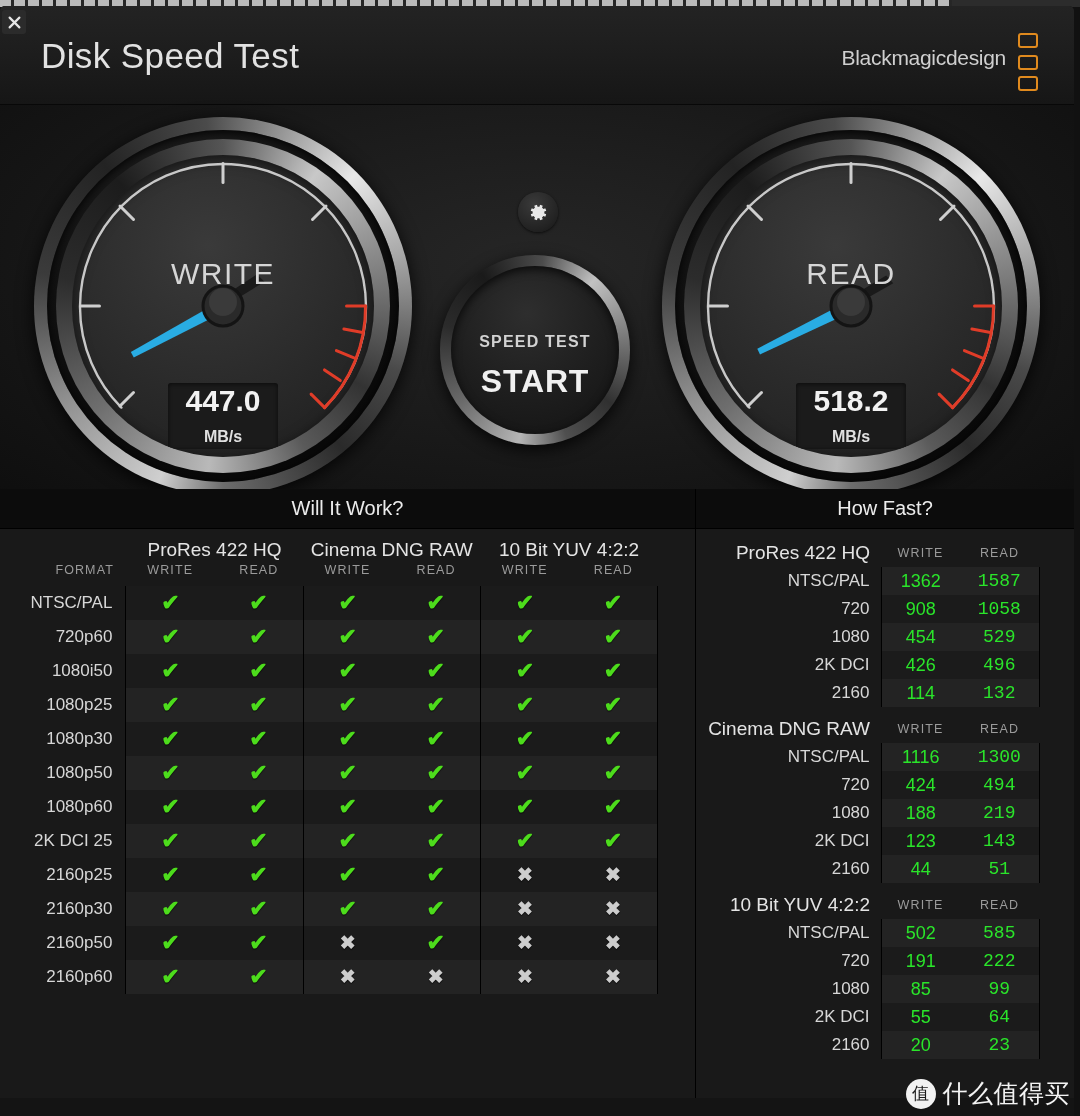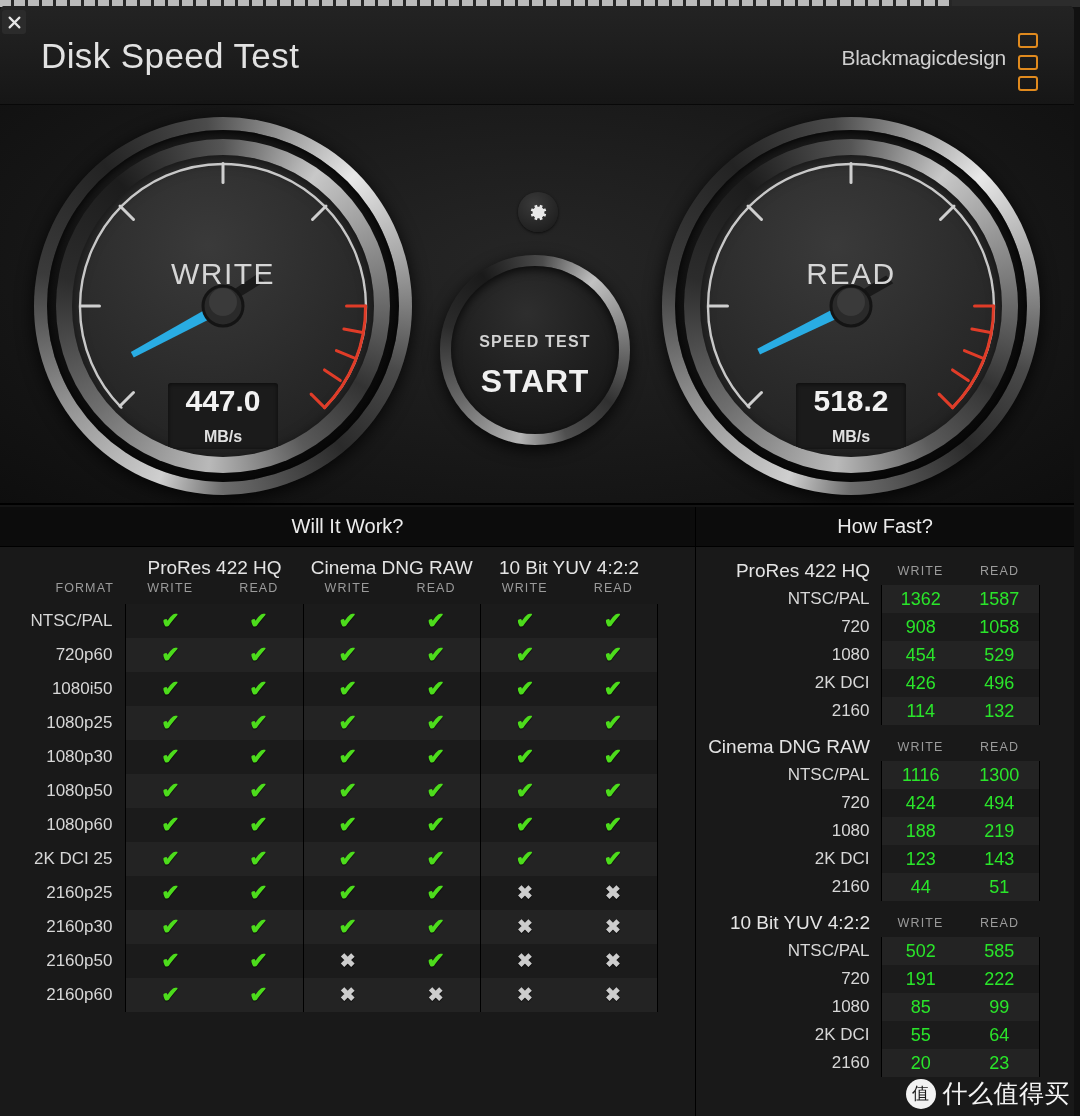--- a/index.html
+++ b/index.html
@@ -243,21 +243,21 @@
     font-size: 32px;
     color: #f0f0f0;
     font-weight: 700;
     letter-spacing: .8px;
     margin-top: 12px;
   }
 
   
   .panels {
     position: absolute;
-    left: 0; top: 501px;
+    left: 0; top: 483px;
     width: 1074px; height: 609px;
     display: flex;
   }
   .panel-left  { width: 695px; position: relative; background: #191919; }
   .panel-right { width: 379px; position: relative; background: #191919; border-left: 1px solid #000; }
 
   .panel-title {
     height: 40px;
     background: #0c0c0c;
     color: #ececec;
@@ -363,21 +363,21 @@
   }
   .hf td.num {
     text-align: center;
     font-size: 18px;
     color: #2ae52a;
     height: 28px;
   }
   .hf tbody tr.datarow:nth-of-type(odd) td.num  { background: #1b1b1b; }
   .hf tbody tr.datarow:nth-of-type(even) td.num { background: #232323; }
   .hf td.num.first { border-left: 1px solid #000; }
-  .hf td.num.last  { border-right: 1px solid #000; }
+  .hf td.num.last  { border-right: 1px solid #000; font-family: Liberation Mono, monospace; }
 
   
   .watermark {
     position: absolute;
     right: 10px; bottom: 6px;
     display: flex;
     align-items: center;
     gap: 7px;
     z-index: 60;
   }

